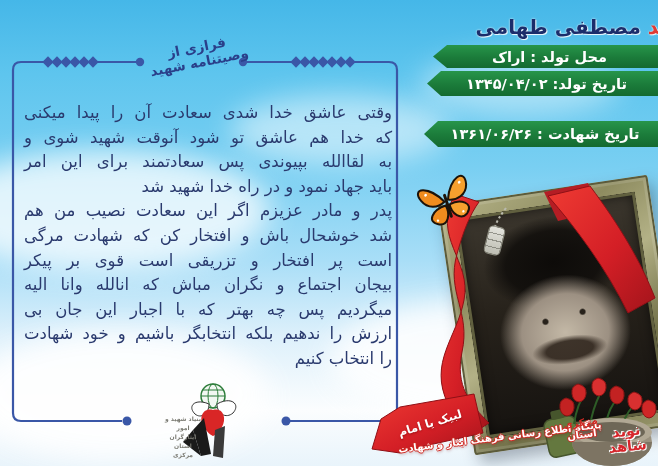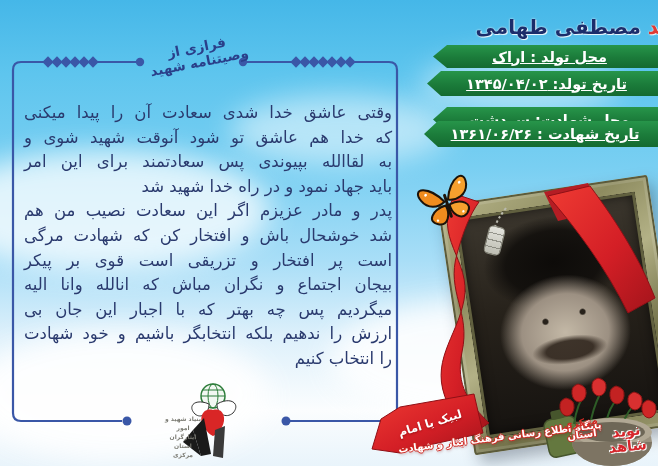--- a/index.html
+++ b/index.html
@@ -28,21 +28,21 @@
   .martyr-title .red{color:#e03a31;}
   .martyr-title .navy{color:#1b2d6b;}
 
   
   .info-box{
     position:absolute;right:0;color:#fff;font-weight:bold;font-size:14.5px;
     display:flex;align-items:center;justify-content:center;
     background:linear-gradient(180deg,#27954a 0%,#1b7b3a 55%,#146a30 100%);
     clip-path:polygon(0 50%,14px 0,100% 0,100% 100%,14px 100%);
     box-shadow:0 0 0 2px rgba(255,255,255,.5);
-    padding:0 10px 0 18px;white-space:nowrap;text-decoration:underline;
+    padding:0 10px 0 18px;white-space:nowrap;
   }
   .ib1{top:45px;left:433px;height:23px;}
   .ib2{top:71px;left:427px;height:25px;}
   .ib3{top:107px;left:433px;height:25px;}
   .ib4{top:121px;left:424px;height:26px;text-align:right;}
 
   
   .frame-svg{position:absolute;left:0;top:0;pointer-events:none;}
   .will-title{
     position:absolute;left:138px;top:40px;width:120px;
@@ -168,21 +168,20 @@
   <div class="will-title">فرازی از وصیتنامه شهید</div>
 
   <div class="martyr-title">
     <span class="red">شهید</span>
     <span> </span>
     <span class="navy">مصطفی طهامی</span>
   </div>
 
   <div class="info-box ib1">محل تولد : اراک</div>
   <div class="info-box ib2">تاریخ تولد: ۱۳۴۵/۰۴/۰۲</div>
-  <div class="info-box ib3">محل شهادت: سردشت</div>
   <div class="info-box ib4">تاریخ شهادت : ۱۳۶۱/۰۶/۲۶</div>
 
   <div class="will-text">
     <div class="will-line">وقتی عاشق خدا شدی سعادت آن را پیدا میکنی</div>
     <div class="will-line">که خدا هم عاشق تو شود آنوقت شهید شوی و</div>
     <div class="will-line">به لقاالله بپیوندی پس سعادتمند برای این امر</div>
     <div class="will-line para-end">باید جهاد نمود و در راه خدا شهید شد</div>
     <div class="will-line">پدر و مادر عزیزم اگر این سعادت نصیب من هم</div>
     <div class="will-line">شد خوشحال باش و افتخار کن که شهادت مرگی</div>
     <div class="will-line">است پر افتخار و تزریقی است قوی بر پیکر</div>

